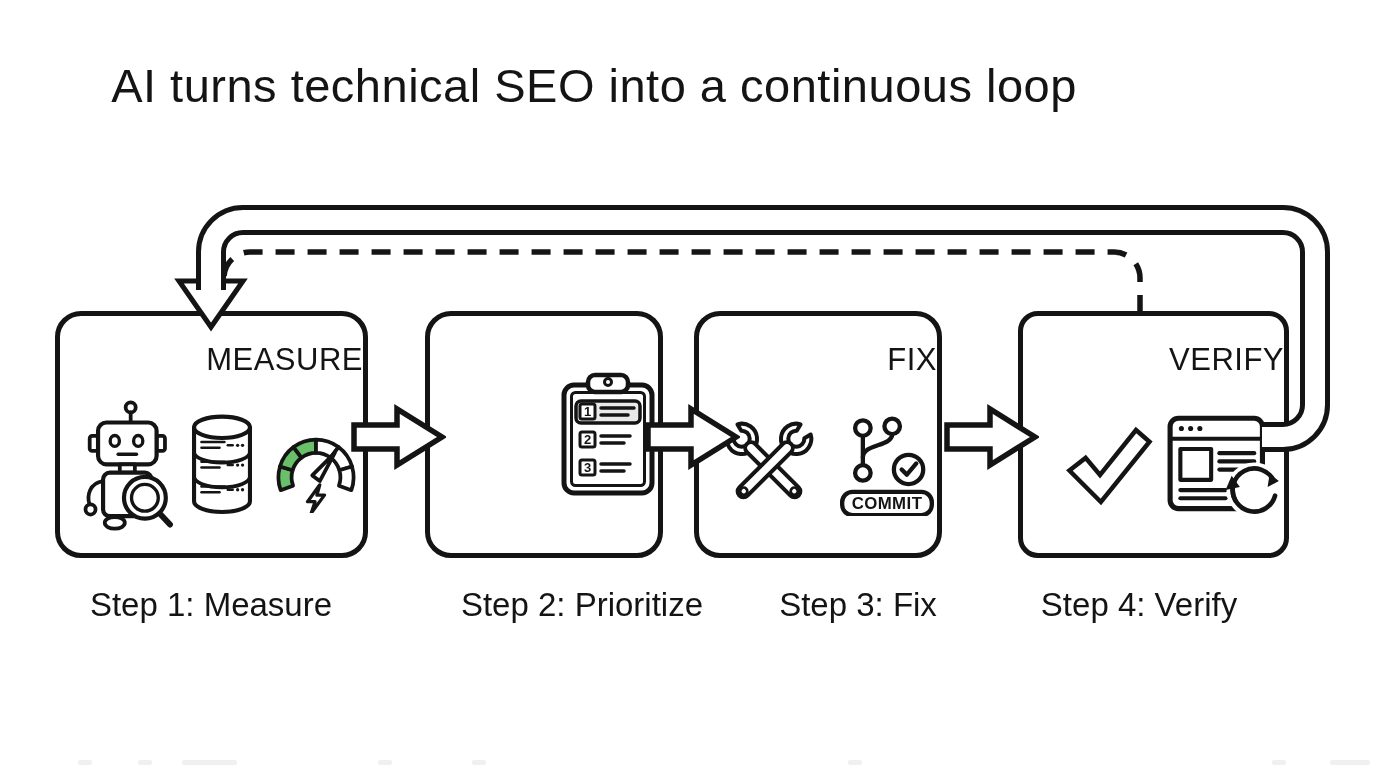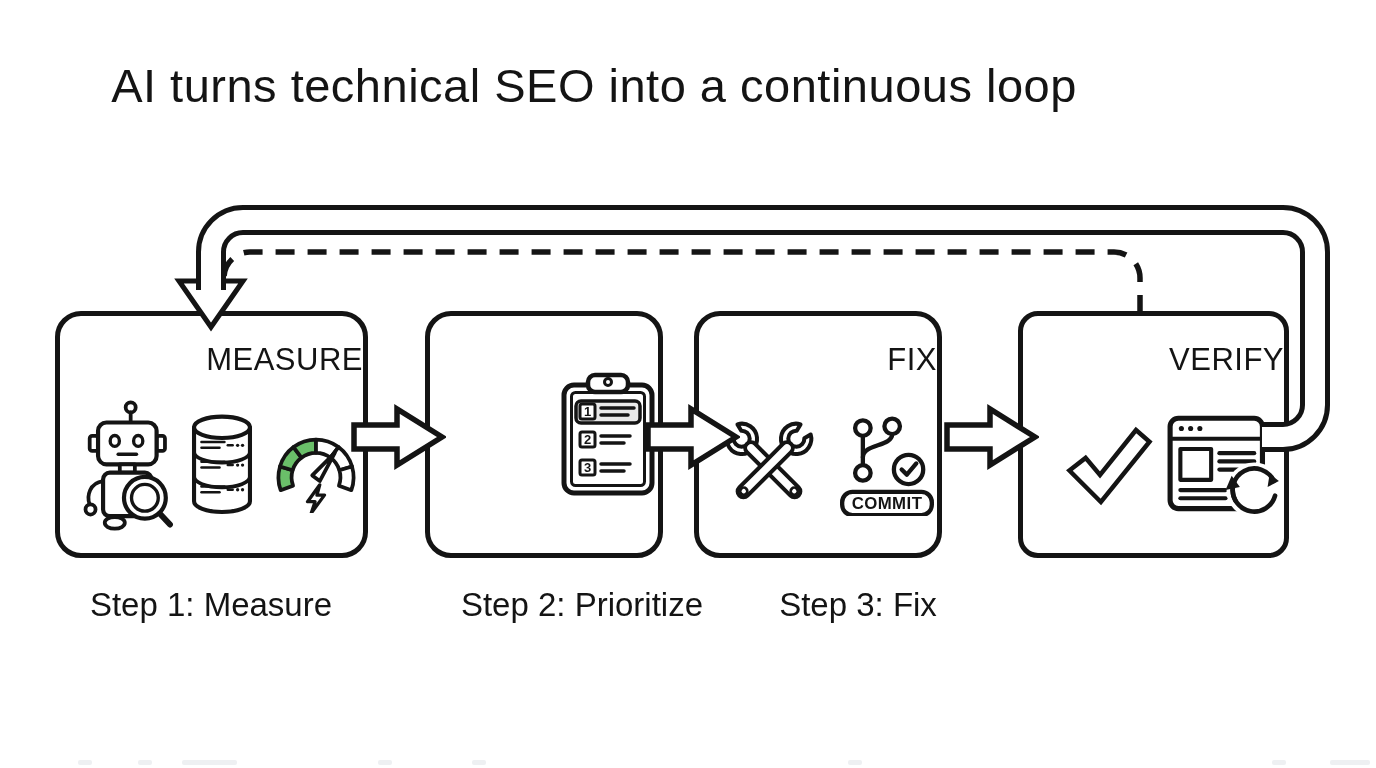--- a/index.html
+++ b/index.html
@@ -193,20 +193,21 @@
         <path class="fi" d="M 101 60 L 110 67 L 99 73 Z"></path>
         <path class="s" d="M 106.3 81.4 A 21 21 0 0 1 65.1 74.2" stroke-width="4.5"></path>
         <path class="fi" d="M 64 62 L 58 76 L 72 73 Z"></path>
       </svg>
     </div>
   </section>
 
   <div class="caption cap-1">Step 1: Measure</div>
   <div class="caption cap-2">Step 2: Prioritize</div>
   <div class="caption cap-3">Step 3: Fix</div>
+  <div class="caption cap-4">Step 4: Verify</div>
 
   <svg class="overlay" width="1376" height="768" viewBox="0 0 1376 768">
     <polygon class="miter" points="179,281 243,281 211,327" stroke-width="5"></polygon>
     <path class="pipe-black" stroke-width="30" d="M 1262 437 L 1283 437 A 32 32 0 0 0 1315 405 L 1315 252 A 32 32 0 0 0 1283 220 L 243 220 A 32 32 0 0 0 211 252 L 211 290"></path>
     <path class="pipe-white" stroke-width="20" d="M 1262 437 L 1283 437 A 32 32 0 0 0 1315 405 L 1315 252 A 32 32 0 0 0 1283 220 L 243 220 A 32 32 0 0 0 211 252 L 211 290"></path>
     <path class="dash" d="M 1140 314 L 1140 278 A 26 26 0 0 0 1114 252 L 250 252 A 26 26 0 0 0 224 278 L 224 280"></path>
   </svg>
 
   <svg class="flow-arrow fa-1" width="95" height="66" viewBox="0 0 95 66">
     <path class="miter" d="M 3 21 L 46 21 L 46 5 L 91 33 L 46 61 L 46 45 L 3 45 Z" stroke-width="5.5"></path>

